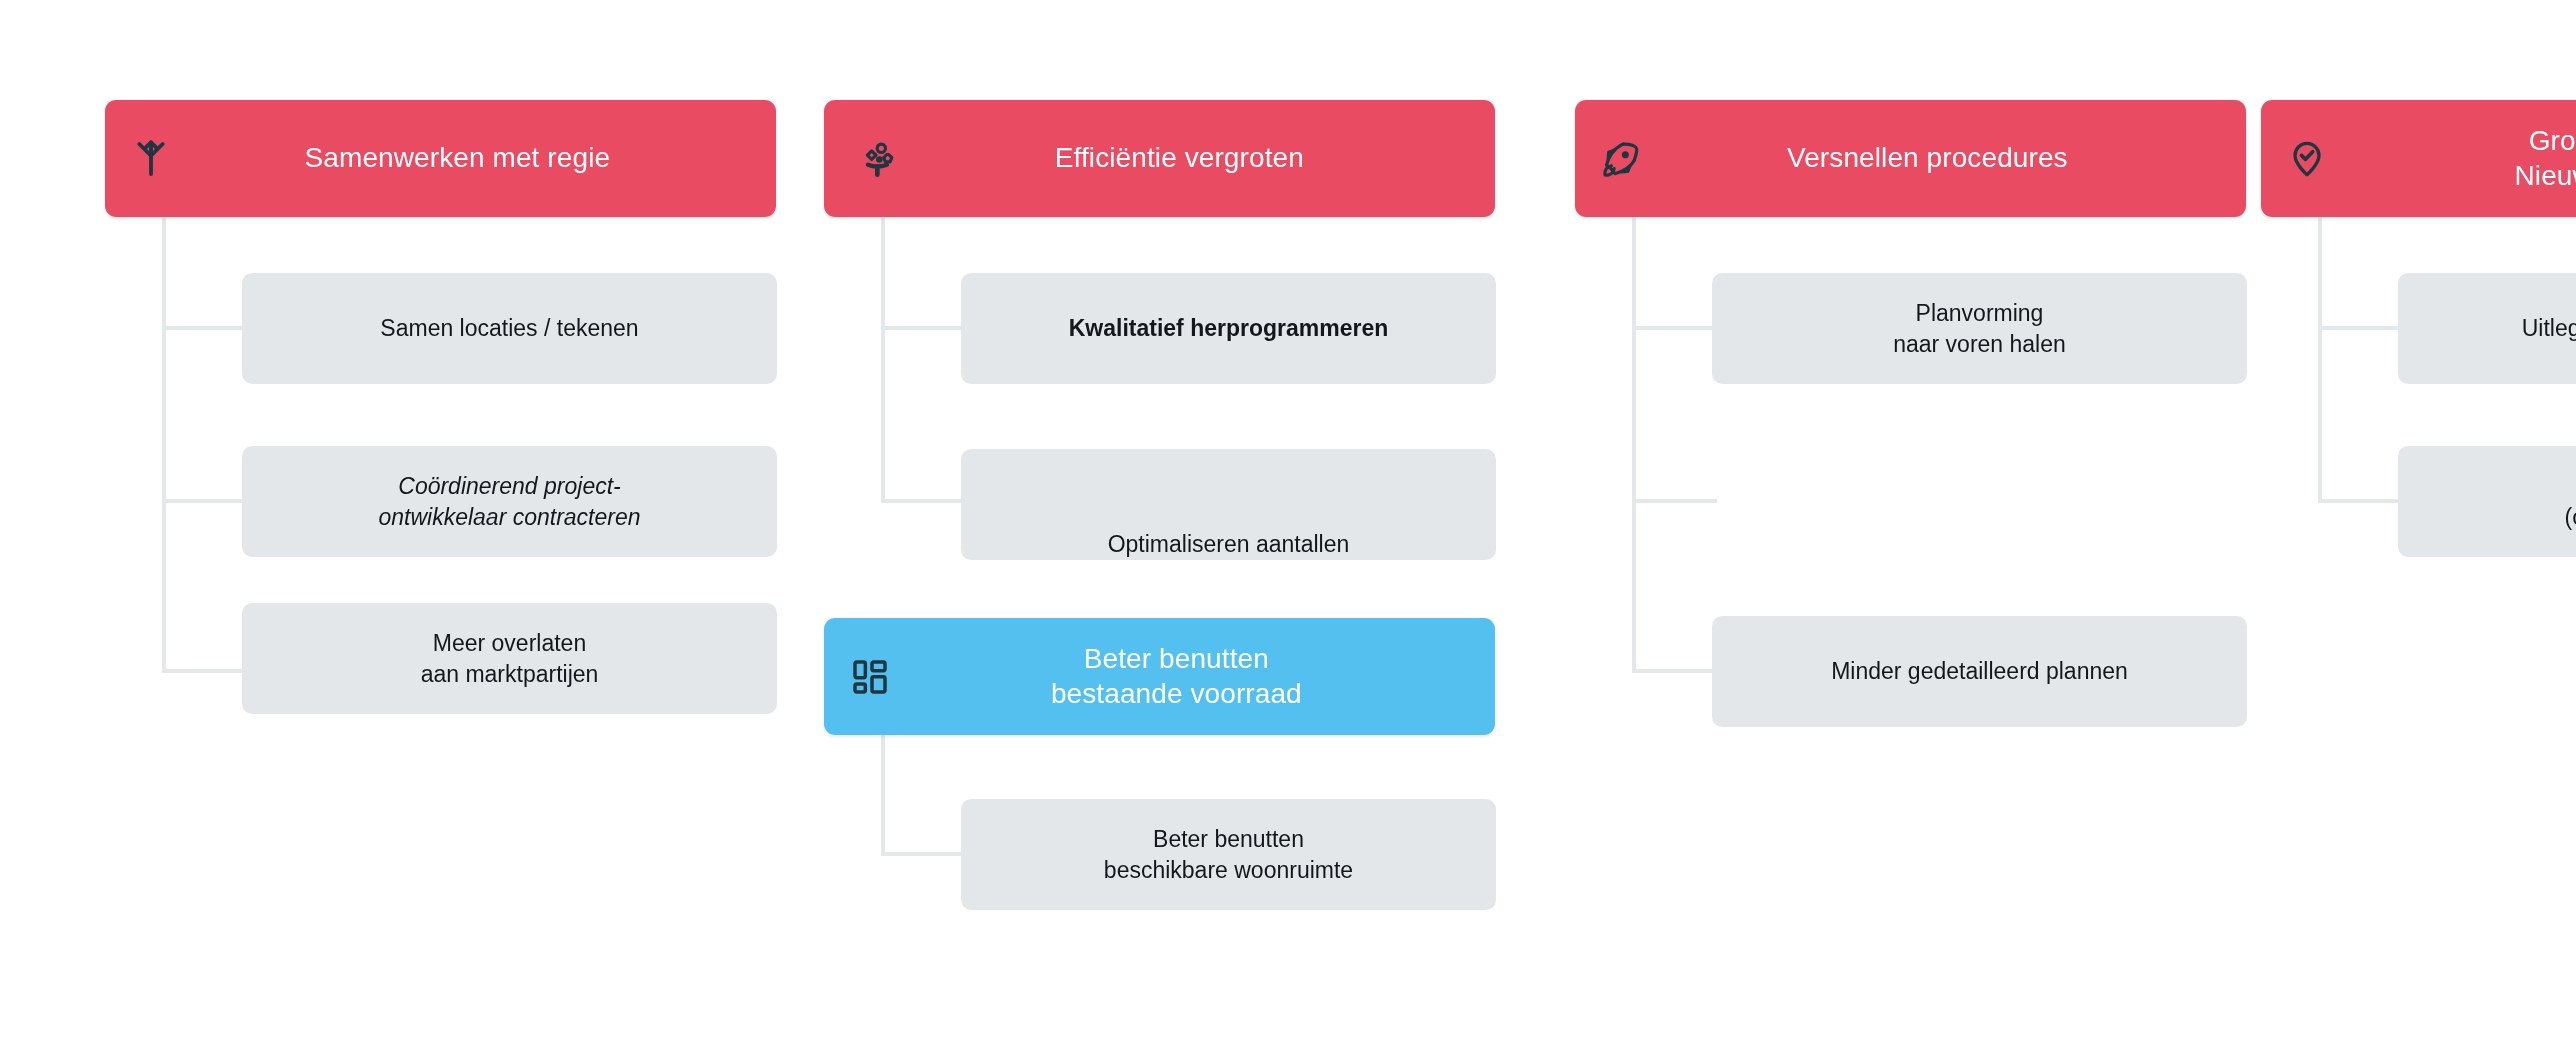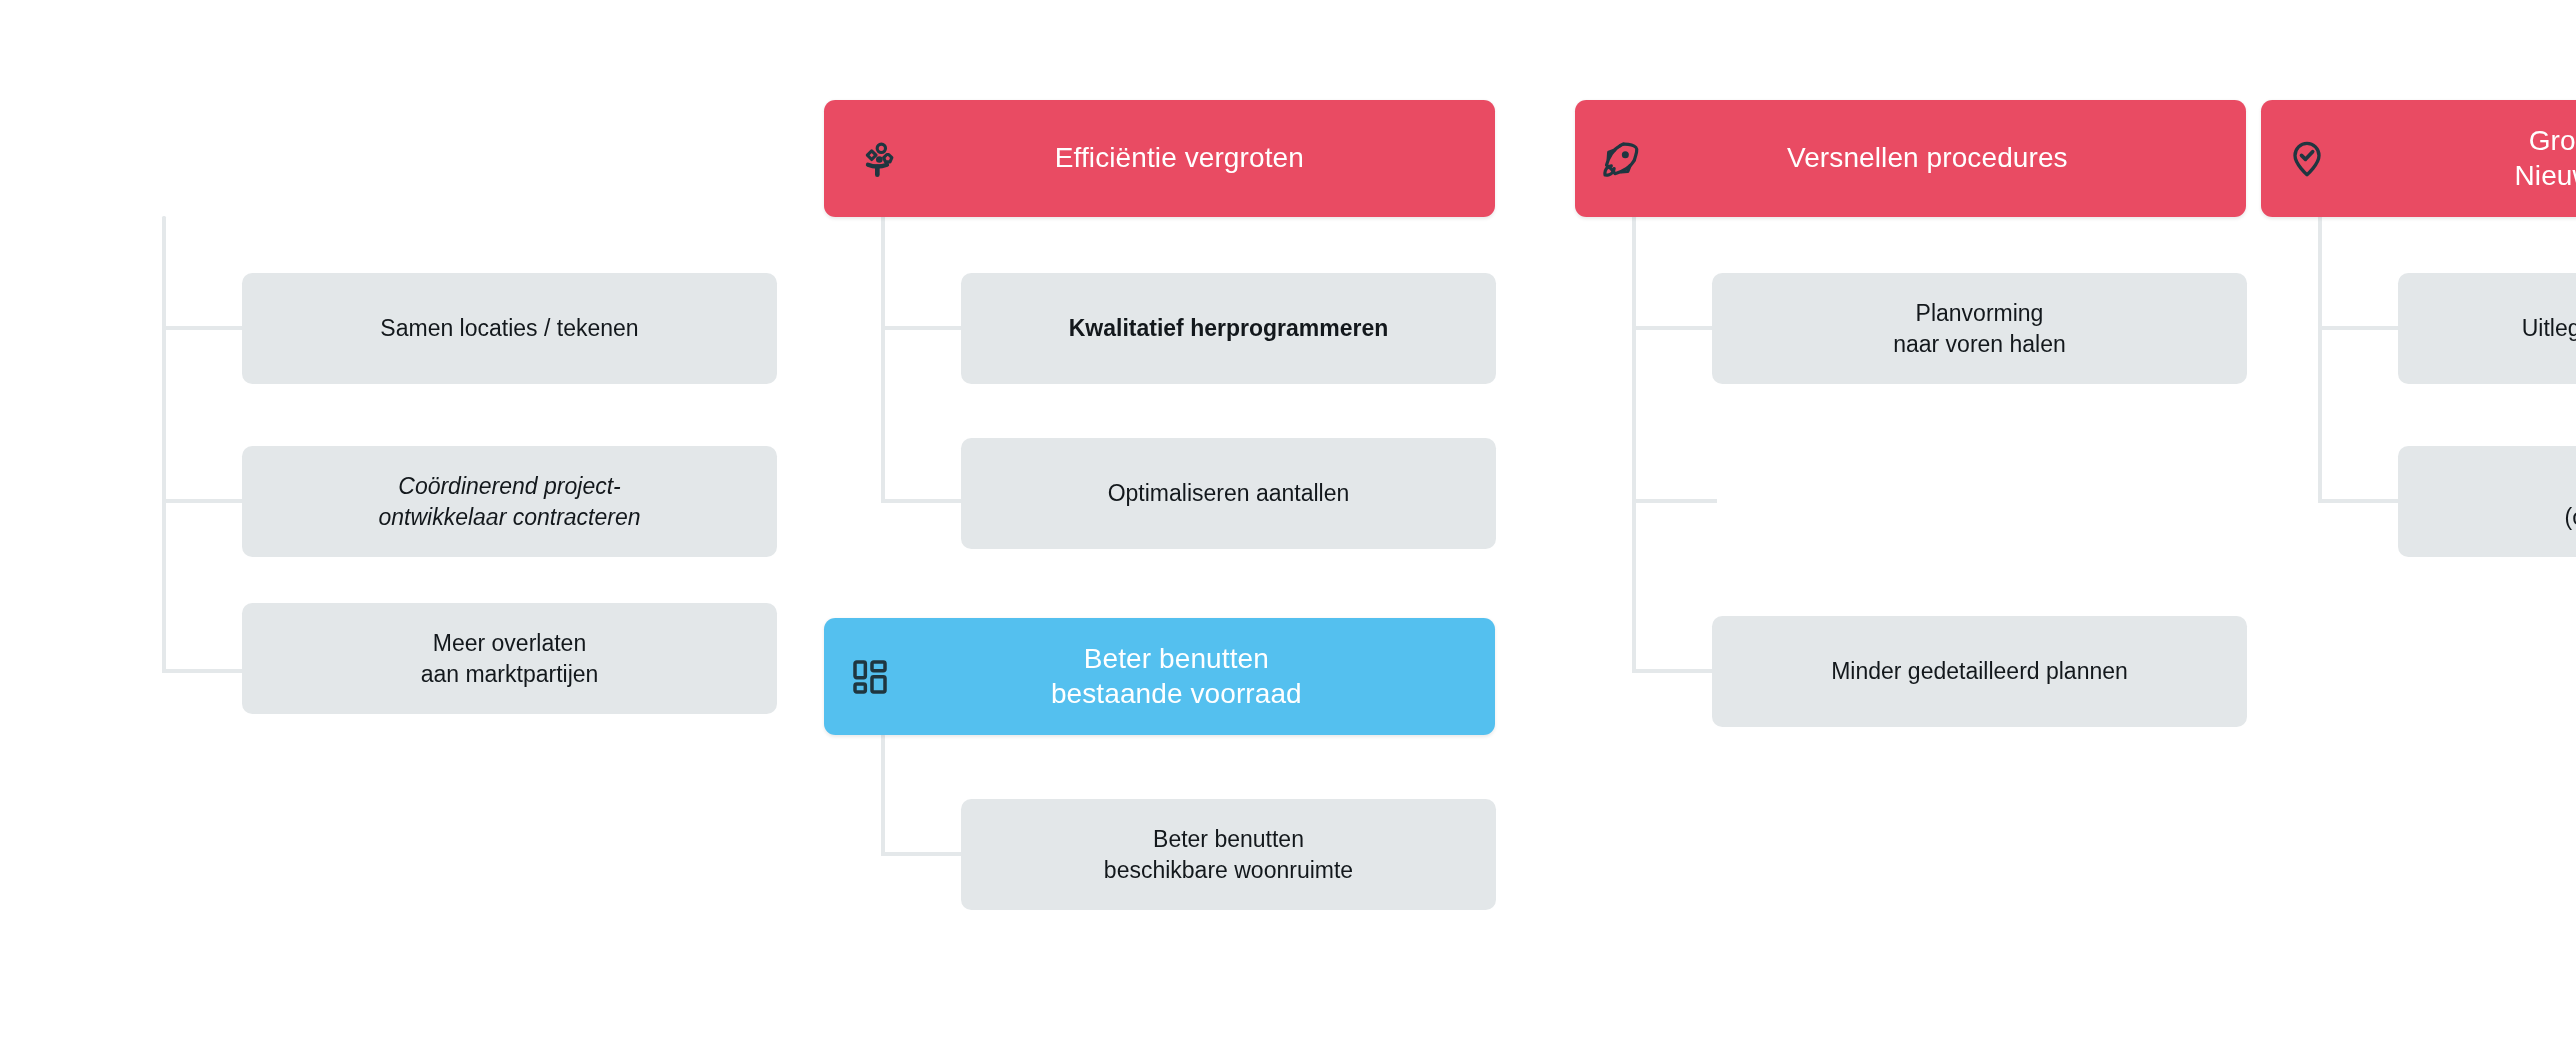--- a/index.html
+++ b/index.html
@@ -95,20 +95,32 @@
 
 <div id="board">
 
   <div class="column col-0">
 
     <div class="trunk" style="top:216px;height:456px;"></div>
     <div class="branch" style="top:326px;width:85px;"></div>
     <div class="branch" style="top:499px;width:85px;"></div>
     <div class="branch" style="top:669px;width:85px;"></div>
 
+    <div class="card header-card" style="top:100px;">
+      <span class="header-icon">
+        <svg viewBox="0 0 24 24" fill="none" stroke="#1f3640" stroke-width="2.3" stroke-linecap="round" stroke-linejoin="round">
+          <path d="M12 21 L12 10"></path>
+          <path d="M12 10 L5 3"></path>
+          <path d="M12 10 L19 3"></path>
+          <path d="M12 2 L12 12"></path>
+          <path d="M8.5 5.5 L12 2 L15.5 5.5"></path>
+        </svg>
+      </span>
+      <span class="header-label">Samenwerken met regie</span>
+    </div>
 
     <div class="card sub-card" style="top:273px;">
       <span class="sub-label">Samen locaties / tekenen</span>
     </div>
     <div class="card sub-card" style="top:446px;font-style:italic;">
       <span class="sub-label">Coördinerend project-
 ontwikkelaar contracteren</span>
     </div>
     <div class="card sub-card" style="top:603px;">
       <span class="sub-label">Meer overlaten
@@ -132,21 +144,21 @@
           <path d="M7.2 15.4 Q12.6 17.6 18.6 15.4" stroke-width="2.6"></path>
           <path d="M12.8 16.6 L12.8 21.4" stroke-width="2.8"></path>
         </svg>
       </span>
       <span class="header-label">Efficiëntie vergroten</span>
     </div>
 
     <div class="card sub-card" style="top:273px;font-weight:bold;">
       <span class="sub-label">Kwalitatief herprogrammeren</span>
     </div>
-    <div class="card sub-card" style="top:438px;">
+    <div class="card sub-card" style="top:449px;align-items:flex-end;">
       <span class="sub-label">Optimaliseren aantallen</span>
     </div>
 
     <div class="trunk" style="top:734px;height:121px;"></div>
     <div class="branch" style="top:852px;width:85px;"></div>
 
     <div class="card header-card blue" style="top:618px;">
       <span class="header-icon">
         <svg viewBox="0 0 24 24" fill="none" stroke="#1f3640" stroke-width="2.1" stroke-linejoin="round">
           <rect x="3" y="3" width="6.2" height="9.4" rx="1"></rect>

